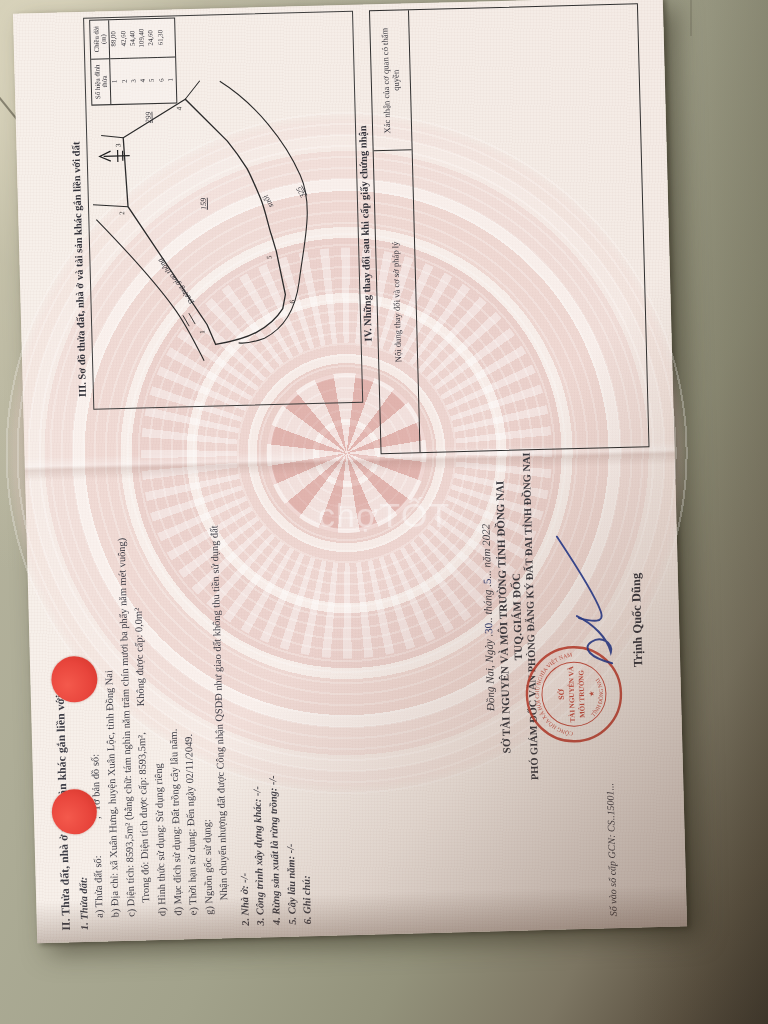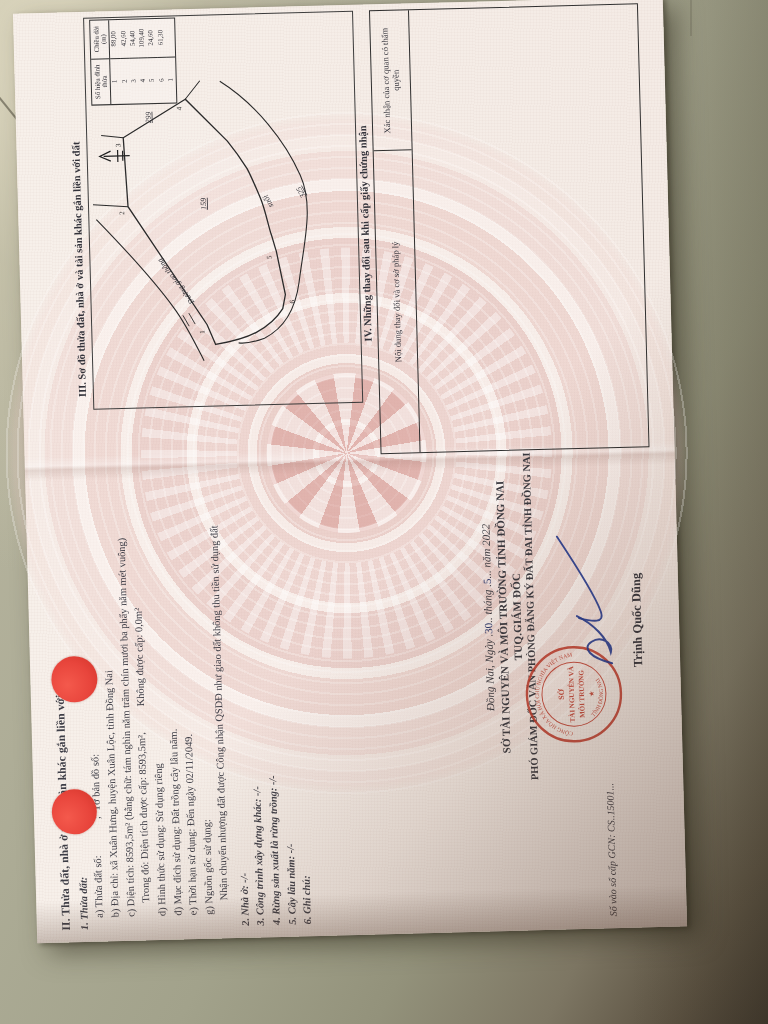--- a/index.html
+++ b/index.html
@@ -239,13 +239,14 @@
         <div class="hc2">Xác nhận của cơ quan có thẩm quyền</div>
       </div>
     </div>
 
     <div class="dot dot1"></div>
     <div class="dot dot2"></div>
 
     <div class="shade"></div>
   </div>
 
+  <div class="wm"><span>chợTỐT</span></div>
 </div>
 
 </body></html>

